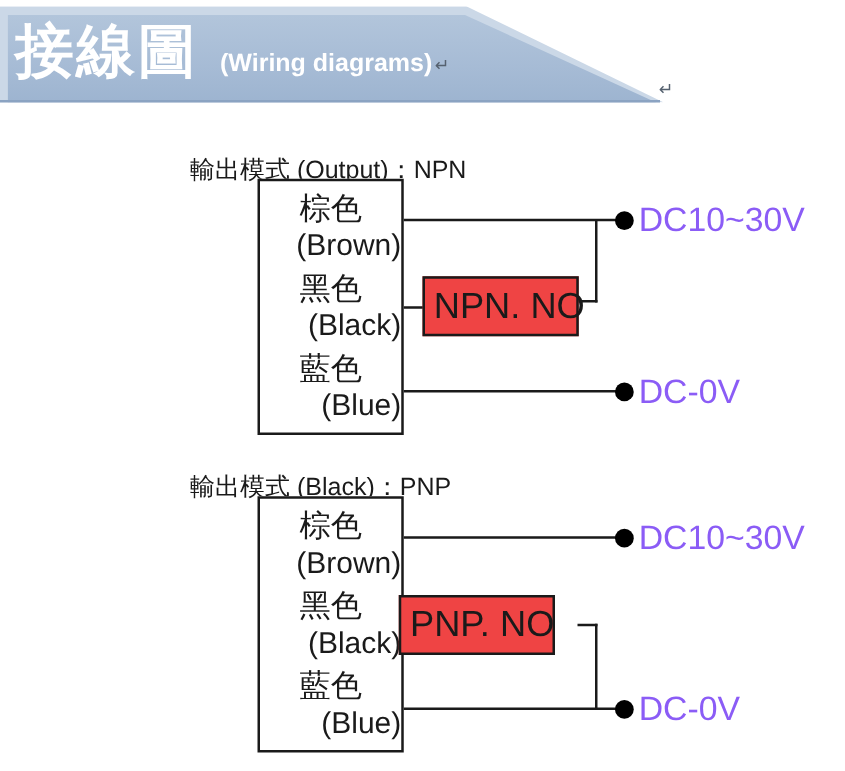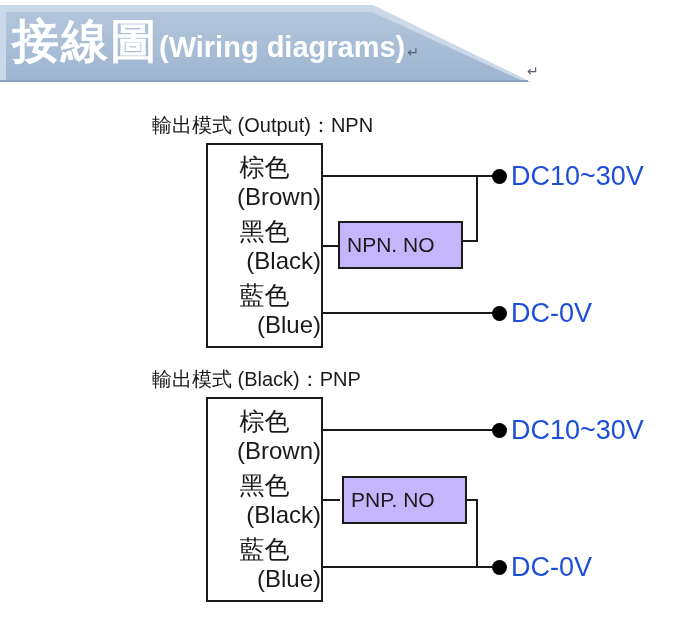--- a/index.html
+++ b/index.html
@@ -22,47 +22,47 @@
   }
   .banner-underline {
     position:absolute; left:0; top:80px; width:528px; height:2px; background:#8ba3c2;
   }
   .banner-title {
     position:absolute; left:12px; top:16px; margin:0;
     display:flex; align-items:baseline; color:#ffffff; font-weight:bold;
     white-space:nowrap;
   }
   .title-zh { font-size:47px; line-height:1.05; letter-spacing:2px; }
-  .title-en { font-size:29px; }
+  .title-en { font-size:20px;margin-left:17px; }
   .pilcrow { font-size:14px; color:#55616f; font-weight:normal; margin-left:2px; }
   .tip-pilcrow { position:absolute; left:527px; top:63px; font-size:14px; color:#55616f; }
 
   
-  .diag-label { position:absolute; font-size:20px; line-height:24px; white-space:nowrap; }
+  .diag-label { position:absolute; font-size:20px; line-height:24px; white-space:nowrap;margin-top:11px; }
   .main-box {
     position:absolute; width:117px; height:205px; box-sizing:border-box;
     border:2px solid #1a1a1a; background:#fff;
     display:flex; flex-direction:column; justify-content:space-between;
     padding:7px 0; text-align:center;
   }
   .wire-group { display:block; }
   .wire-group .zh { display:block; font-size:25px; line-height:30px; }
   .wire-group .en { display:block; font-size:24px; line-height:29px;text-align:right; }
 
   .wire  { position:absolute; height:2px; background:#1a1a1a; }
   .vwire { position:absolute; width:2px;  background:#1a1a1a; }
 
   .out-box {
     position:absolute; width:125px; height:48px; box-sizing:border-box;
-    border:2px solid #1a1a1a; background:#c4b5fd;
+    border:2px solid #1a1a1a; background:#ef4444;
     display:flex; flex-direction:column; justify-content:center;
-    padding-left:7px; font-size:21px; line-height:22px; white-space:nowrap;
+    padding-left:7px; font-size:29px; line-height:22px; white-space:nowrap;
   }
   .dot { position:absolute; width:15px; height:15px; border-radius:50%; background:#000; }
-  .term { position:absolute; font-size:27px; line-height:28px; white-space:nowrap; color:#1d4ed8; }
+  .term { position:absolute; font-size:27px; line-height:28px; white-space:nowrap; color:#8b5cf6; }
 </style>
 </head>
 <body>
 
 <div class="page">
 
   <div class="banner-outer"></div>
   <div class="banner-inner"></div>
   <div class="banner-underline"></div>
   <h1 class="banner-title">
@@ -123,21 +123,21 @@
       <div class="wire-group">
         <span class="zh">黑色</span>
         <span class="en">(Black)</span>
       </div>
       <div class="wire-group">
         <span class="zh">藍色</span>
         <span class="en">(Blue)</span>
       </div>
     </div>
 
-    <div class="out-box" style="left:342px; top:476px;">
+    <div class="out-box" style="left:319px; top:476px;">
       <span>PNP. NO</span>
     </div>
 
     <div class="dot" style="left:492px; top:423px;"></div>
     <div class="term" style="left:511px; top:416px;">DC10~30V</div>
     <div class="dot" style="left:492px; top:560px;"></div>
     <div class="term" style="left:511px; top:553px;">DC-0V</div>
   </section>
 
 </div>

